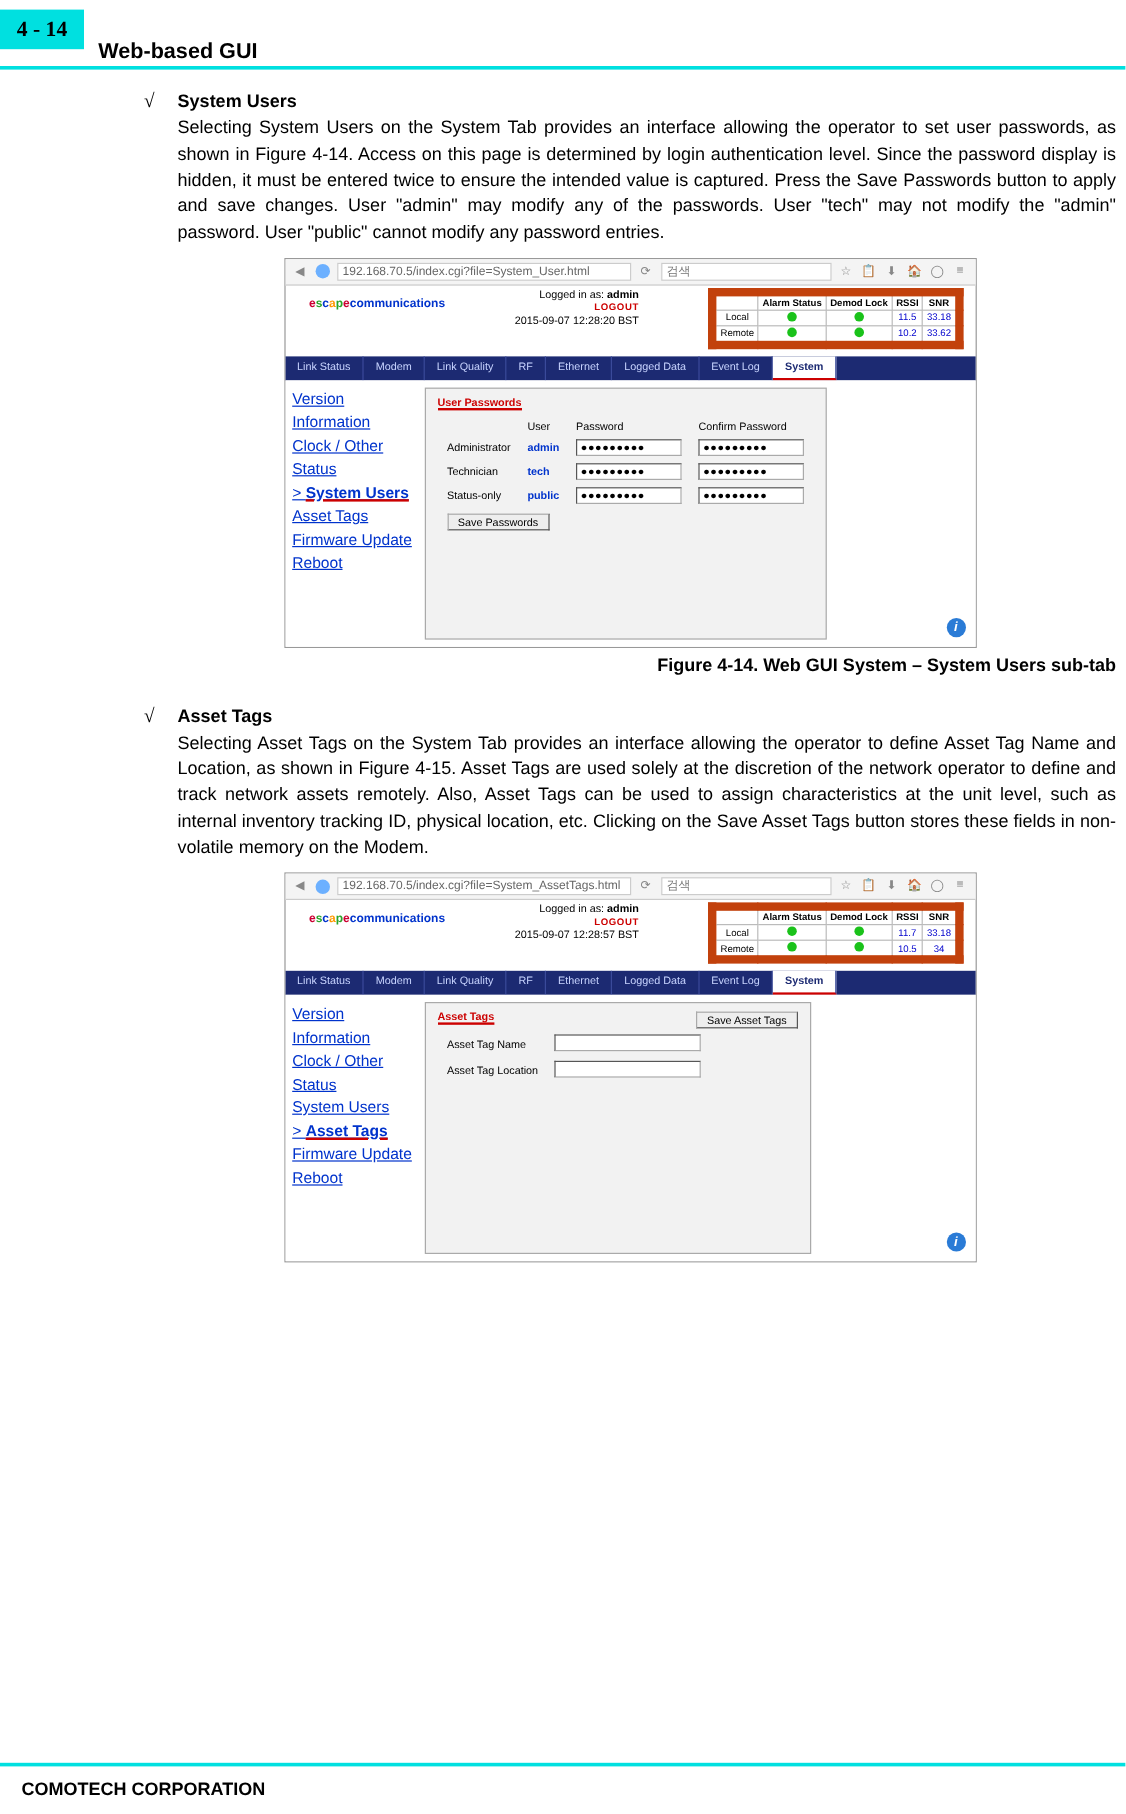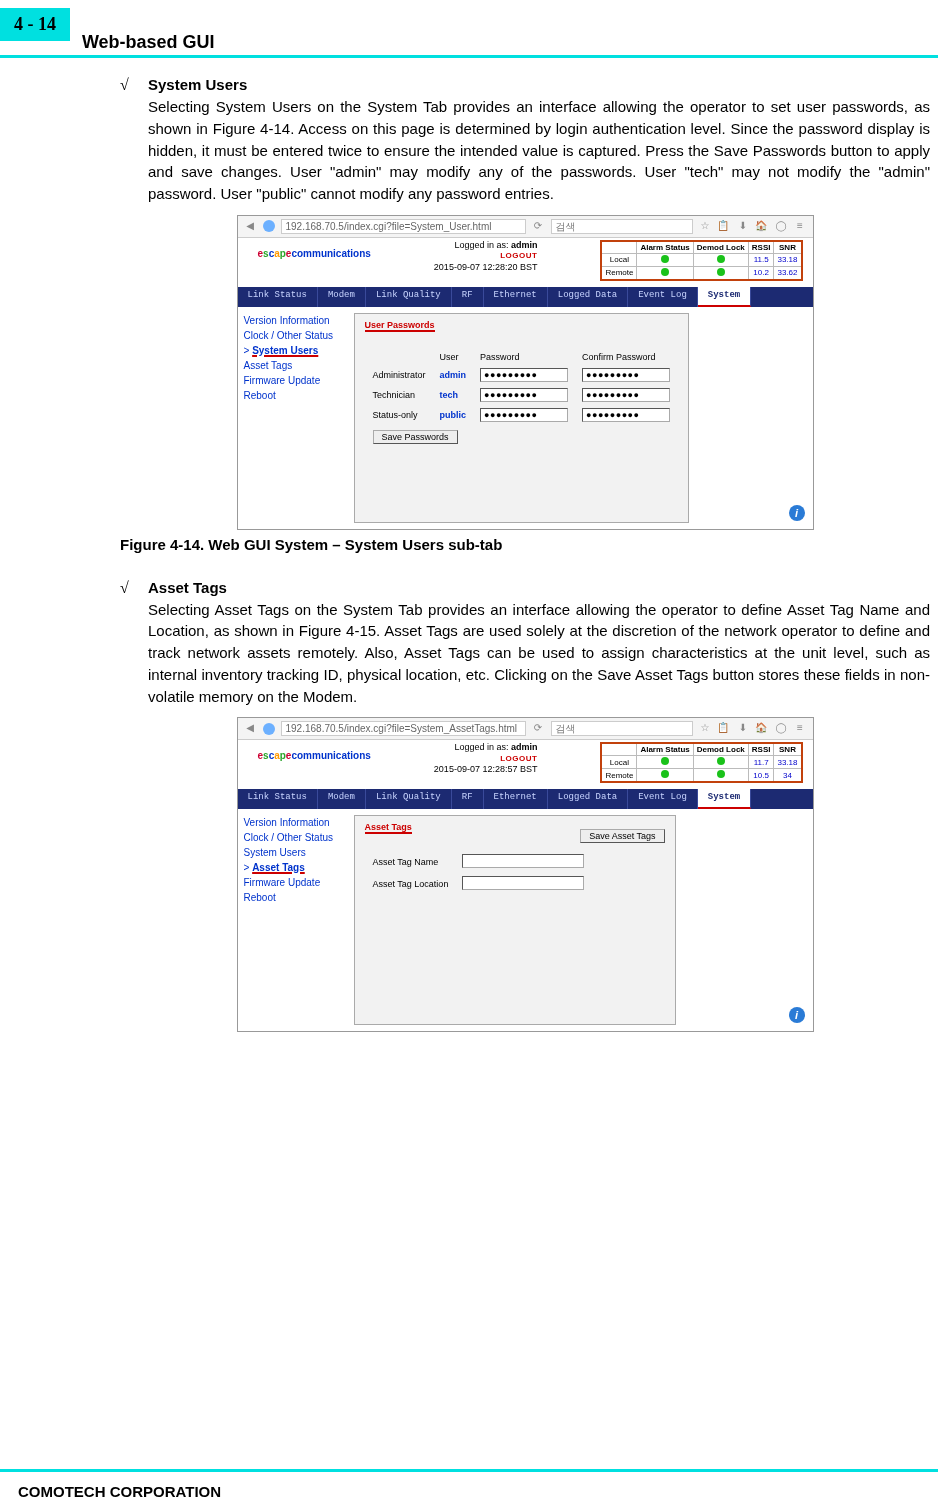--- a/index.html
+++ b/index.html
@@ -54,21 +54,21 @@
     font-size: 16px;
     font-family: "Times New Roman", Georgia, serif;
   }
   .para {
     text-align: justify;
     font-size: 15px;
     line-height: 1.45;
     margin: 2px 0 10px 28px;
   }
   .figure-caption {
-    text-align: left;
+    text-align: right;
     font-weight: bold;
     font-size: 15px;
     margin: 6px 0 26px;
   }
   
   .shot {
     width: 575px;
     margin: 6px auto 0;
     border: 1px solid #999;
     background: #fff;
@@ -114,80 +114,80 @@
     padding: 2px 10px 6px 10px;
     align-items: flex-start;
   }
   .logcol {
     text-align: right;
     font-size: 9px;
     line-height: 1.3;
   }
   .logcol .lo { color: #c00; font-weight: bold; font-size: 8px; letter-spacing: 0.5px; }
   .statusbox {
-    border: 2px solid #c2410c;
+    border: 7px solid #c2410c;
     font-size: 8px;
     border-collapse: collapse;
   }
   .statusbox td, .statusbox th {
     border: 1px solid #bbb;
     padding: 1px 3px;
     text-align: center;
   }
   .dot { width: 8px; height: 8px; border-radius: 50%; background: #1ac21a; display: inline-block; }
   .navtabs {
     display: flex;
     background: #1c2a72;
     color: #c8d4ff;
     font-size: 9px;
   }
   .navtabs div {
     padding: 4px 10px;
     border-right: 1px solid #3a4a9a;
     text-align: left;
     line-height: 1.1;
-    font-family: Liberation Mono, monospace;
   }
   .navtabs .active {
     background: #fff;
     color: #1c2a72;
     font-weight: bold;
     border-bottom: 2px solid #c00;
   }
   .panel {
     background: #fff;
     min-height: 210px;
     position: relative;
     display: flex;
     padding: 6px;
   }
   .sidemenu {
     width: 110px;
-    font-size: 10px;
+    font-size: 13px;
     color: #0033cc;
     line-height: 1.5;
+    text-decoration: underline;
   }
   .sidemenu .sel {
     font-weight: bold;
     text-decoration: underline;
     text-decoration-thickness: 2px;
     text-decoration-color: #c00;
   }
   .formbox {
     border: 1px solid #aaa;
     background: #f2f2f2;
     padding: 6px 10px 10px;
     font-size: 9px;
   }
   .formbox .hdr {
     color: #c00;
     border-bottom: 2px solid #c00;
     font-weight: bold;
     display: inline-block;
-    margin-bottom: 16px;
+    margin-bottom: 4px;
   }
   .formbox table td {
     padding: 2px 6px;
     white-space: nowrap;
   }
   .pw {
     border: 1px inset #aaa;
     background: #fff;
     padding: 1px 3px;
     width: 80px;

